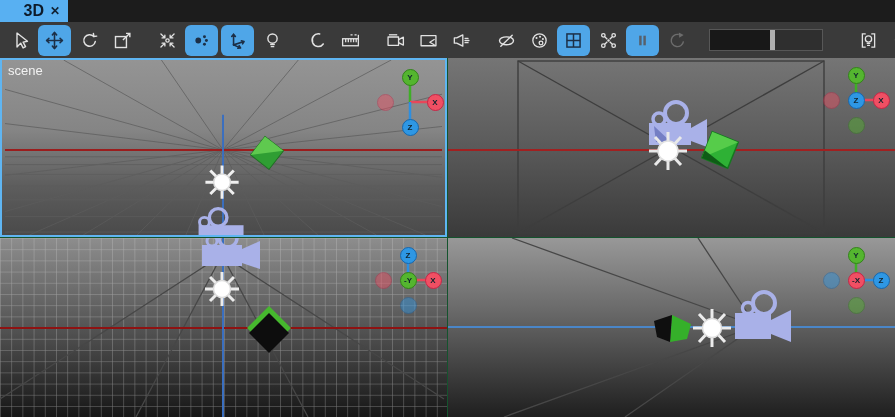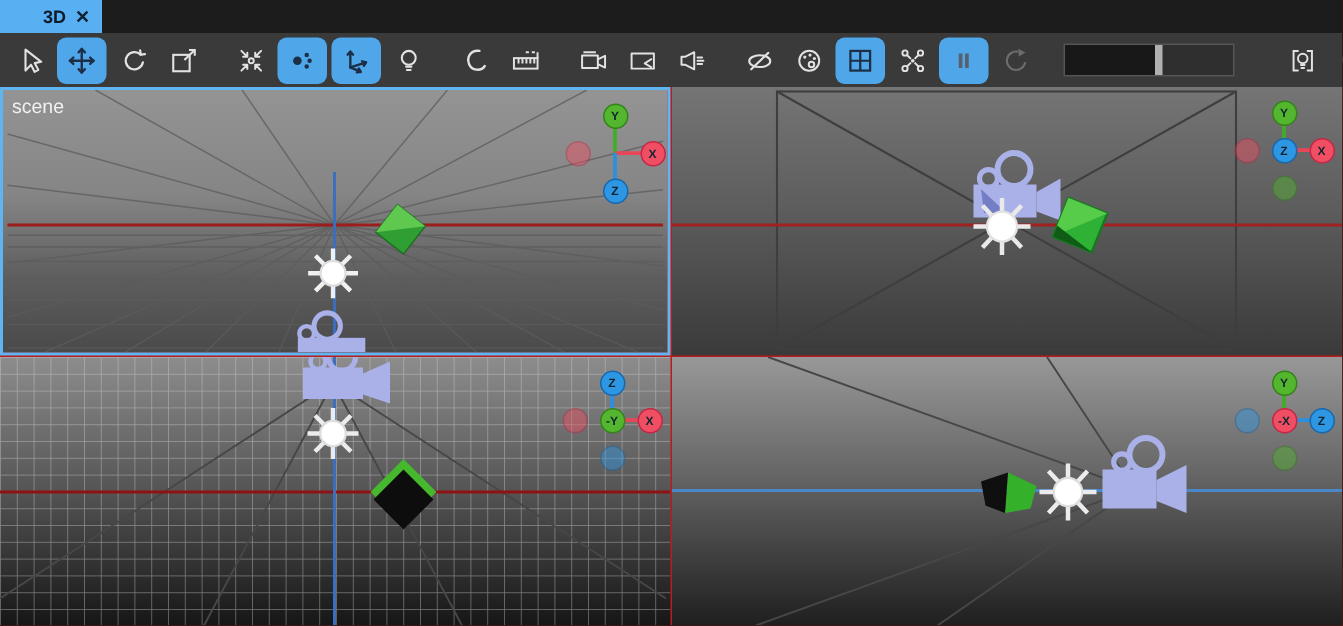--- a/index.html
+++ b/index.html
@@ -3,39 +3,39 @@
 <meta charset="utf-8">
 <style>
   html,body{margin:0;padding:0;background:#111;}
   #app{position:relative;width:895px;height:417px;overflow:hidden;
        font-family:"Liberation Sans",sans-serif;background:#262626;}
 
   
   #tabbar{position:absolute;left:0;top:0;width:895px;height:22px;background:#1c1c1c;}
   #tab3d{position:absolute;left:0;top:0;width:68px;height:22px;background:var(--tab_blue,#58b0f2);
          display:flex;align-items:center;justify-content:flex-end;gap:6px;padding-right:8px;box-sizing:border-box;}
-  #tab3d .tab-label{font-size:12px;font-weight:bold;color:#0d1b2a;}
+  #tab3d .tab-label{font-size:16px;font-weight:bold;color:#0d1b2a;}
   #tab3d .tab-close{font-size:12px;font-weight:bold;color:#123;cursor:default;line-height:1;}
 
   
   #toolbar{position:absolute;left:0;top:22px;width:895px;height:36px;background:#3a3a3a;
            display:flex;align-items:center;padding-left:5px;box-sizing:border-box;}
   .tb-btn{width:30px;height:30px;margin-right:3px;border-radius:6px;display:flex;align-items:center;
           justify-content:center;color:#e2e2e2;flex:0 0 auto;}
   .tb-btn svg{width:21px;height:21px;display:block;}
   .tb-btn.active{background:var(--accent_blue,#4fa6e8);color:#1c2f47;width:33px;height:31px;}
   .tb-btn.disabled{color:#6c6c6c;}
   .tb-gap{margin-left:12px !important;}
   .tb-slider{position:relative;width:112px;height:20px;margin:0 18px 0 14px;background:#2f2f2f;
              border:1px solid #575757;flex:0 0 auto;}
   .tb-slider .fill{position:absolute;left:0;top:0;bottom:0;background:#181818;}
   .tb-slider .handle{position:absolute;top:0;bottom:0;width:5px;background:#b0b0b0;}
 
   
-  #viewgrid{position:absolute;left:0;top:58px;width:895px;height:359px;background:#b91c1c;}
+  #viewgrid{position:absolute;left:0;top:58px;width:895px;height:359px;background:#14532d;}
   .vp{position:absolute;overflow:hidden;}
   .vp svg{position:absolute;left:0;top:0;}
   #vp-tl{left:0;top:0;width:447px;height:179px;border:2px solid #5fb5f2;box-sizing:border-box;
          background:linear-gradient(180deg,#949494 0%,#858585 40%,#5d5d5d 72%,#4a4a4a 100%);}
   #vp-tr{left:448px;top:0;width:447px;height:179px;
          background:linear-gradient(180deg,#757575 0%,#5d5d5d 45%,#3a3a3a 100%);}
   #vp-bl{left:0;top:180px;width:447px;height:179px;
          background:linear-gradient(180deg,#8d8d8d 0%,#5a5a5a 45%,#161616 100%);}
   #vp-br{left:448px;top:180px;width:447px;height:179px;
          background:linear-gradient(180deg,#989898 0%,#6a6a6a 40%,#1f1f1f 100%);}

